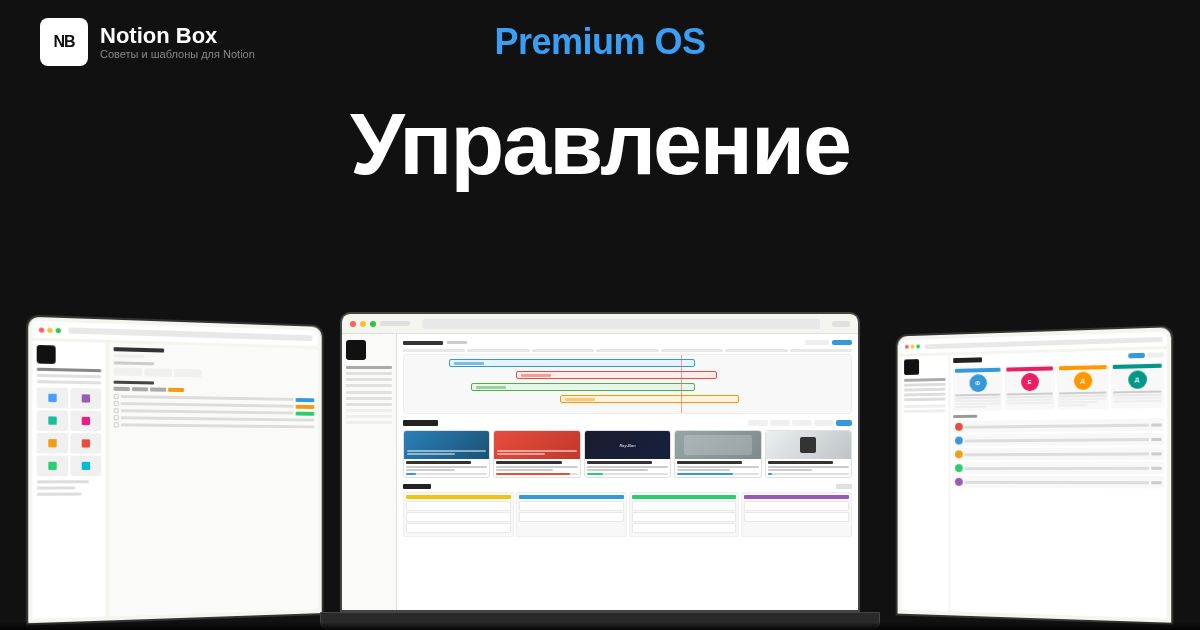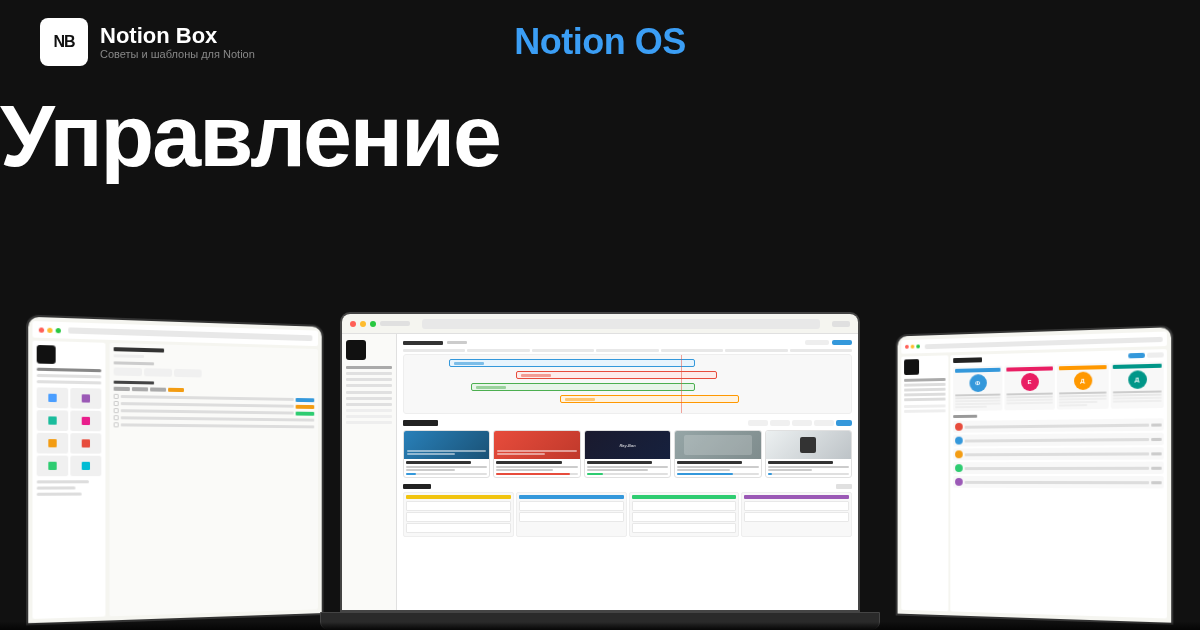--- a/index.html
+++ b/index.html
@@ -75,21 +75,22 @@
       background: #f47c20;
       color: #ffffff;
       font-size: 15px;
       font-weight: 700;
       padding: 10px 22px;
       border-radius: 8px;
     }
 
     
     .hero-text {
-      margin-top: 8px;
+      text-align: center;
+      margin-top: 16px;
       position: relative;
       z-index: 10;
     }
 
     .hero-title {
       font-size: 88px;
       font-weight: 900;
       color: #ffffff;
       line-height: 1.0;
       letter-spacing: -2px;
@@ -748,21 +749,21 @@
 
 <header class="header">
   <div class="logo-area">
     <div class="logo-box">NB</div>
     <div class="logo-text-area">
       <div class="logo-title" style="color: rgb(255, 255, 255); font-size: 22px;"><strong>Notion</strong> Box</div>
       <div class="logo-subtitle">Советы и шаблоны для Notion</div>
     </div>
   </div>
 
-  <div class="center-title">Notion OS</div>
+  <div class="center-title">Premium OS</div>
 
 </header>
 
 <section class="hero-text">
   <div class="hero-title">
     <span>Управление</span><br>
   </div>
 </section>
 
 <div class="screens-area">

